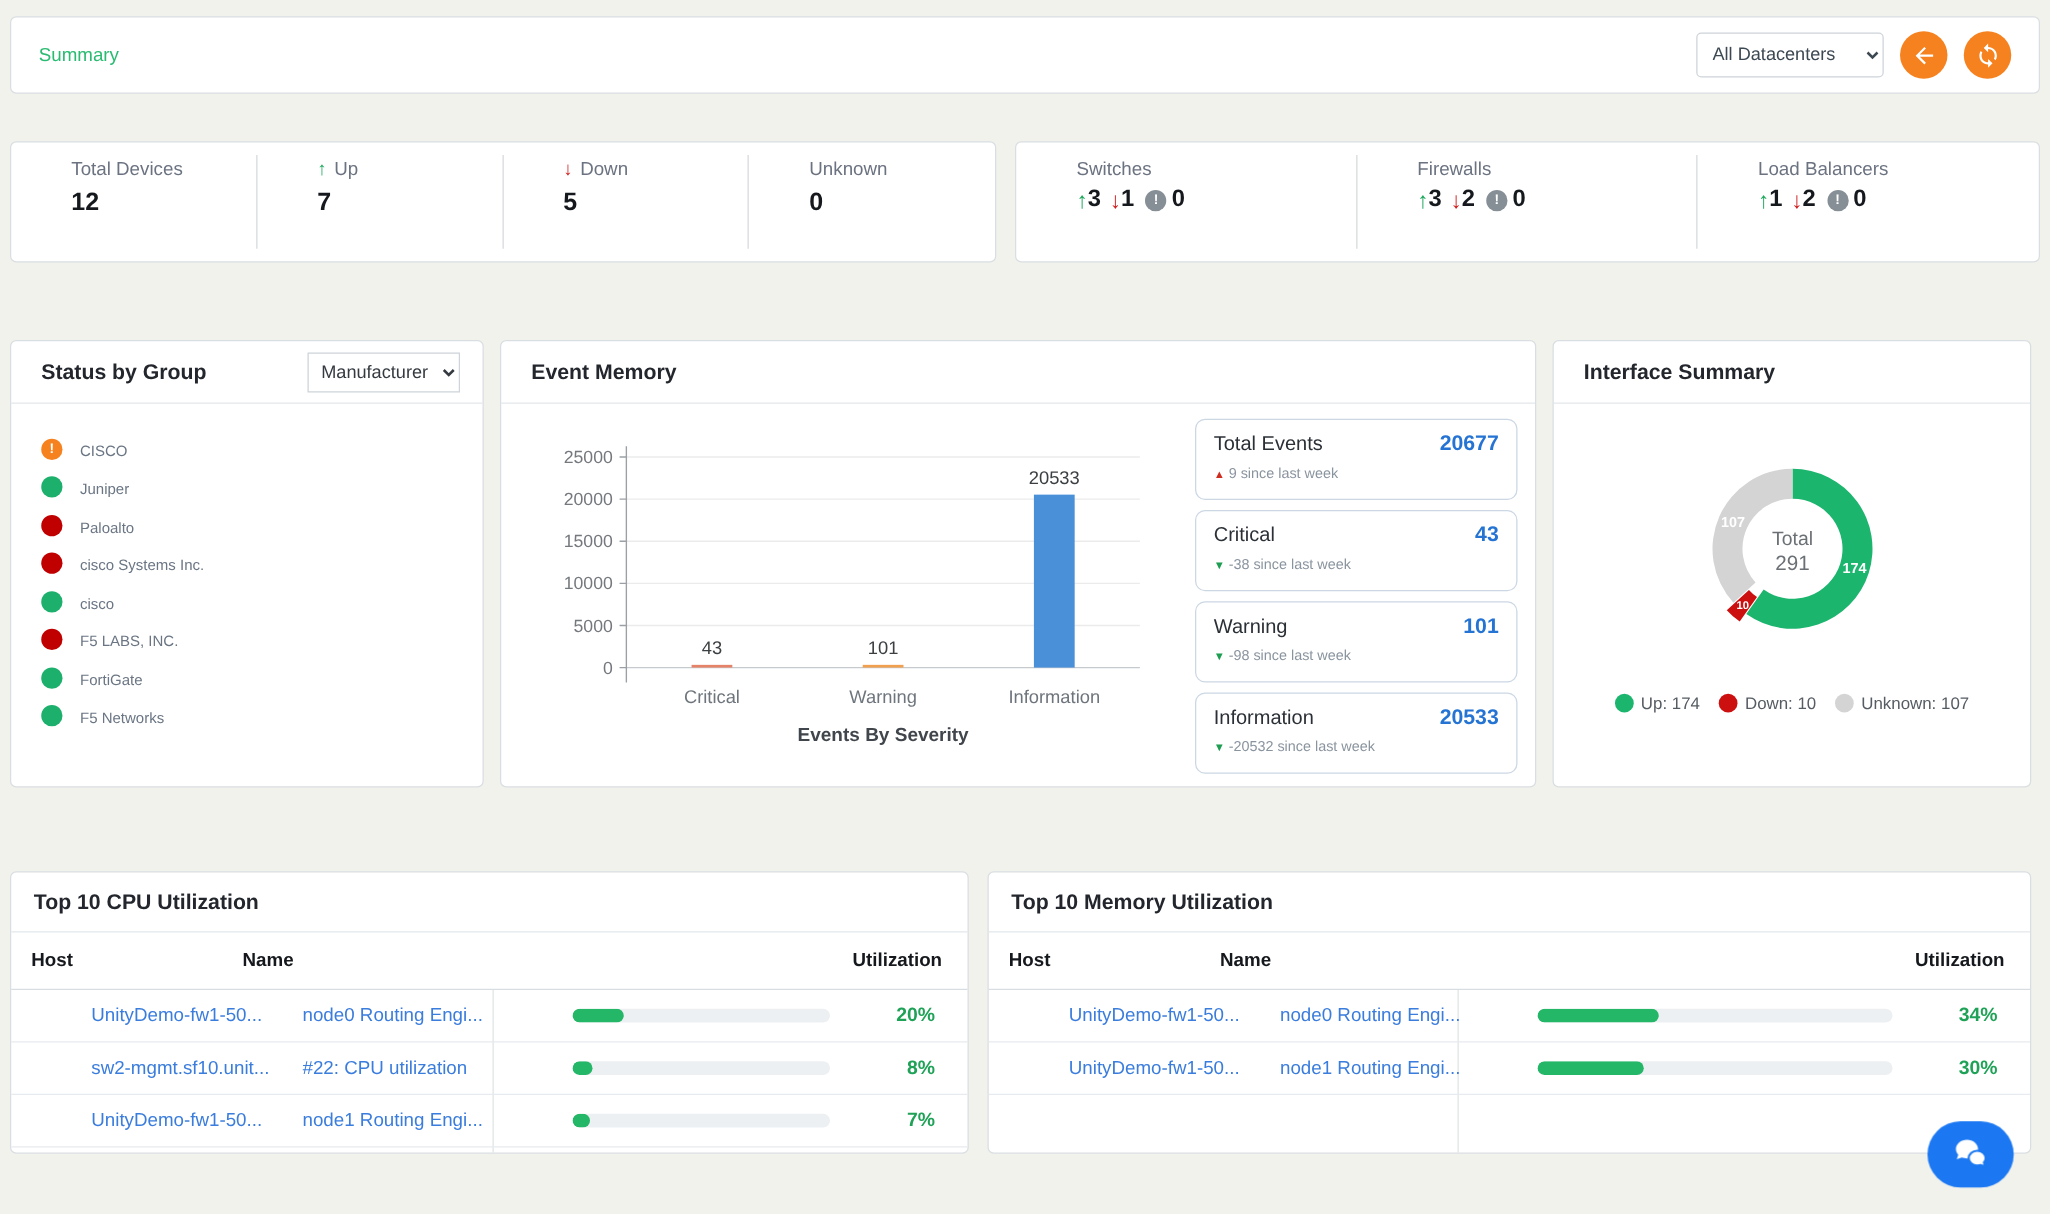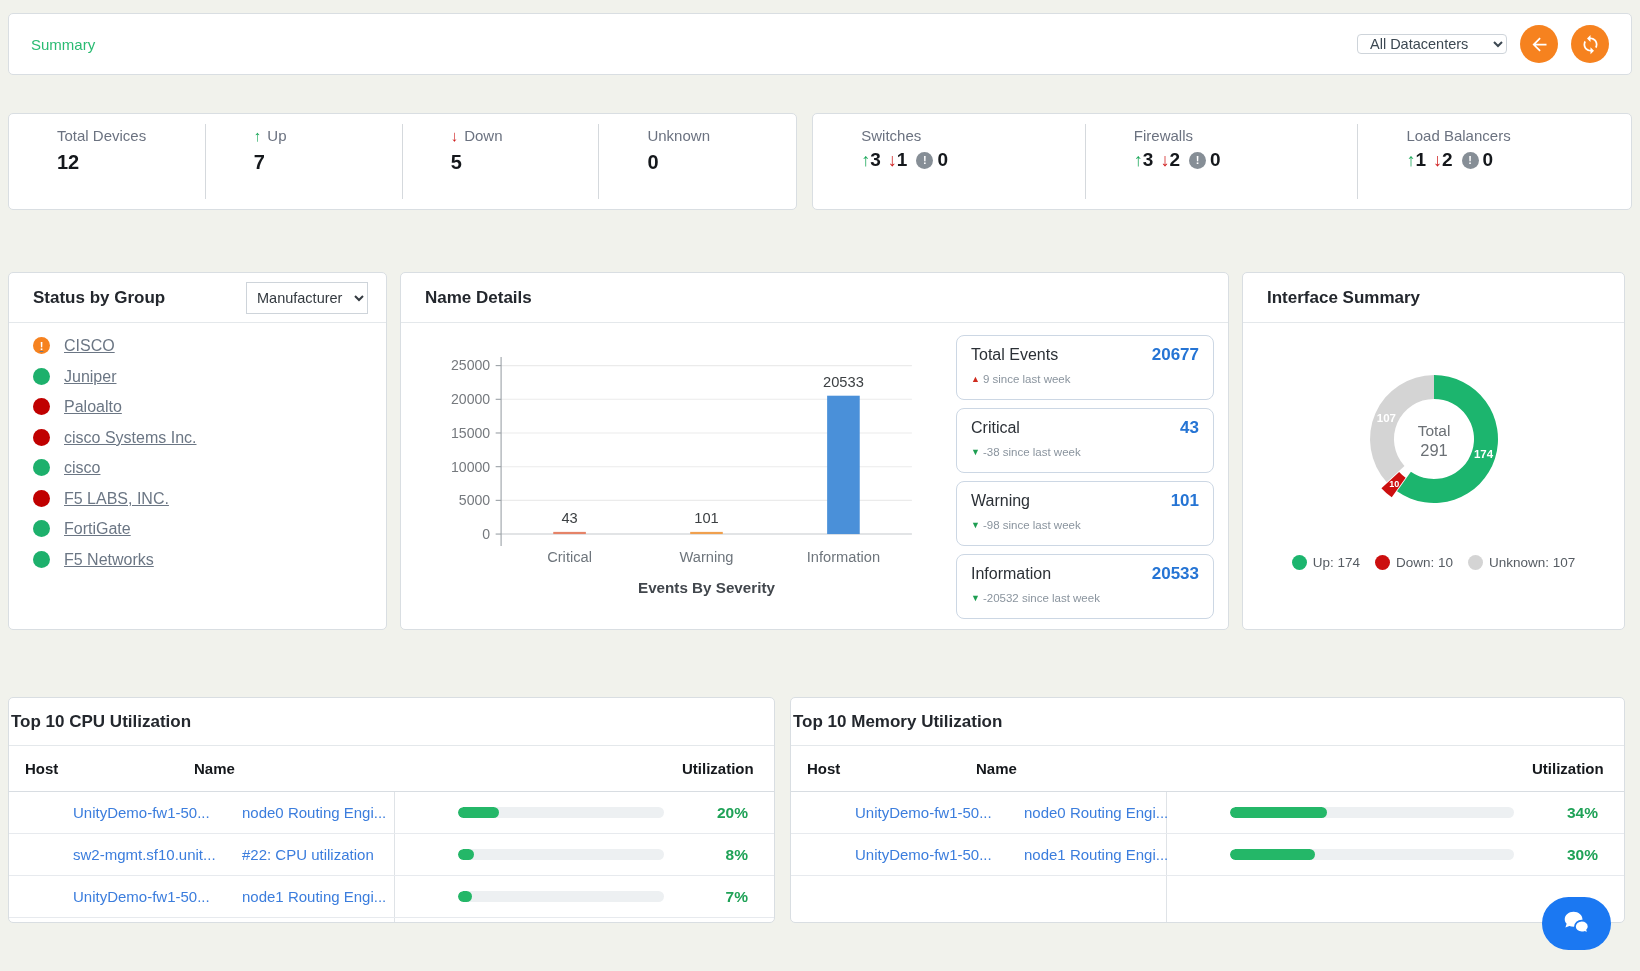--- a/index.html
+++ b/index.html
@@ -6,21 +6,21 @@
   html,body { margin:0; padding:0; width:1640px; height:971px; overflow:hidden;
     background:#f1f2ec; font-family:"Liberation Sans","DejaVu Sans",sans-serif; }
 
   .panel { background:#fff; border:1px solid #d9dee2; border-radius:5px; }
 
   
   .topbar { margin:13px 8px 0 8px; height:62px; display:flex; align-items:center;
     padding:0 22px; }
   .topbar-title { color:#2abb72; font-size:15px; }
   .topbar-right { margin-left:auto; display:flex; align-items:center; }
-  .dc-select { height:20px; min-width:150px; font-size:14.5px; color:#3c4852;
+  .dc-select { height:36px; min-width:150px; font-size:14.5px; color:#3c4852;
     border:1px solid #ced4da; border-radius:4px; background:#fff; padding:0 8px;
     font-family:inherit; }
   .round-btn { width:38px; height:38px; border-radius:50%; background:#f6821f;
     border:none; margin-left:13px; display:flex; align-items:center; justify-content:center;
     cursor:pointer; padding:0; }
   .round-btn svg { width:21px; height:21px; }
 
   
   .stats-row { margin:38px 8px 0 8px; height:97px; display:grid;
     grid-template-columns:48.6% 1fr; gap:15px; }
@@ -47,22 +47,22 @@
     grid-template-columns:379px 1fr 383px; gap:13px; }
   .panel-head { height:50px; display:flex; align-items:center; padding:0 18px 0 24px;
     border-bottom:1px solid #e4e8eb; }
   .panel-title { font-size:17px; font-weight:600; color:#23272d; }
 
   
   .man-select { margin-left:auto; height:32px; width:122px; font-size:14.5px;
     color:#343a40; border:1px solid #ced4da; border-radius:0; background:#fff;
     padding:0 6px; font-family:inherit; }
   .group-list { padding:14px 24px 0 24px; }
-  .group-item { display:flex; align-items:flex-start; gap:14px; height:30.5px;
-    font-size:16px; color:#6b7684;text-decoration:underline; }
+  .group-item { display:flex; align-items:flex-end; gap:14px; height:30.5px;
+    font-size:12px; color:#6b7684; }
   .dot { width:17px; height:17px; border-radius:50%; flex:0 0 17px; display:flex;
     align-items:center; justify-content:center; color:#fff; font-size:11px; font-weight:700; }
   .dot.excl::before { content:"!"; }
 
   
   .event-body { display:flex; height:306px; padding:10px 14px 8px 6px; }
   .chart-wrap { flex:1; }
   .chart-wrap svg { width:100%; height:100%; }
   .cards-col { width:258px; display:flex; flex-direction:column; gap:8px; padding:2px 0; }
   .ecard { flex:1; border:1px solid #ccd7e4; border-radius:8px; padding:9px 14px 6px 14px; }
@@ -79,21 +79,21 @@
   .iface-body { display:flex; flex-direction:column; align-items:center; }
   .iface-body svg { margin-top:22px; }
   .iface-legend { margin-top:14px; display:flex; gap:15px; align-items:center; }
   .legend-item { display:flex; align-items:center; gap:6px; font-size:13.5px; color:#565c63; }
   .legend-dot { width:15px; height:15px; border-radius:50%; }
 
   
   .tables-row { margin:67px 15px 0 8px; height:226px; display:grid;
     grid-template-columns:767px 1fr; gap:15px; }
   .tpanel { display:flex; flex-direction:column; }
-  .tpanel .panel-head { padding-left:2px; height:48px; }
+  .tpanel .panel-head { padding-left:18px; height:48px; }
   .thead { display:grid; height:46px; align-items:center; border-bottom:1px solid #d8dde2;
     font-weight:700; font-size:15px; color:#15181c; }
   .cpu .thead, .cpu .trow { grid-template-columns:185px 200px 1fr 92px; }
   .mem .thead, .mem .trow { grid-template-columns:185px 190px 1fr 92px; }
   .th-host, .td-host { padding-left:16px; }
   .th-util { grid-column:4; text-align:right; padding-right:24px; }
   .tbody { flex:1; position:relative; }
   .cpu .tbody::before { content:""; position:absolute; left:385px; top:0; bottom:0;
     width:1px; background:#dfe3e7; }
   .mem .tbody::before { content:""; position:absolute; left:375px; top:0; bottom:0;
@@ -243,21 +243,21 @@
         </div>
       <div class="group-item">
           <span class="dot" style="background: rgb(29, 176, 108);"></span>
           <span>F5 Networks</span>
         </div>
     </div>
   </div>
 
   <div class="panel">
     <div class="panel-head">
-      <span class="panel-title">Name Details</span>
+      <span class="panel-title">Event Memory</span>
     </div>
     <div class="event-body">
       <div class="chart-wrap">
         <svg id="severity-chart" viewBox="0 0 480 265" preserveAspectRatio="xMidYMid meet">
             <line x1="74" y1="185" x2="452" y2="185" stroke="#c6cacd" stroke-width="1"></line>
             <line x1="69" y1="185" x2="74" y2="185" stroke="#9aa0a6"></line>
             <text x="64" y="189.5" text-anchor="end" fill="#75797e" font-size="13">0</text>
             <line x1="74" y1="154" x2="452" y2="154" stroke="#ebebeb" stroke-width="1"></line>
             <line x1="69" y1="154" x2="74" y2="154" stroke="#9aa0a6"></line>
             <text x="64" y="158.5" text-anchor="end" fill="#75797e" font-size="13">5000</text>

